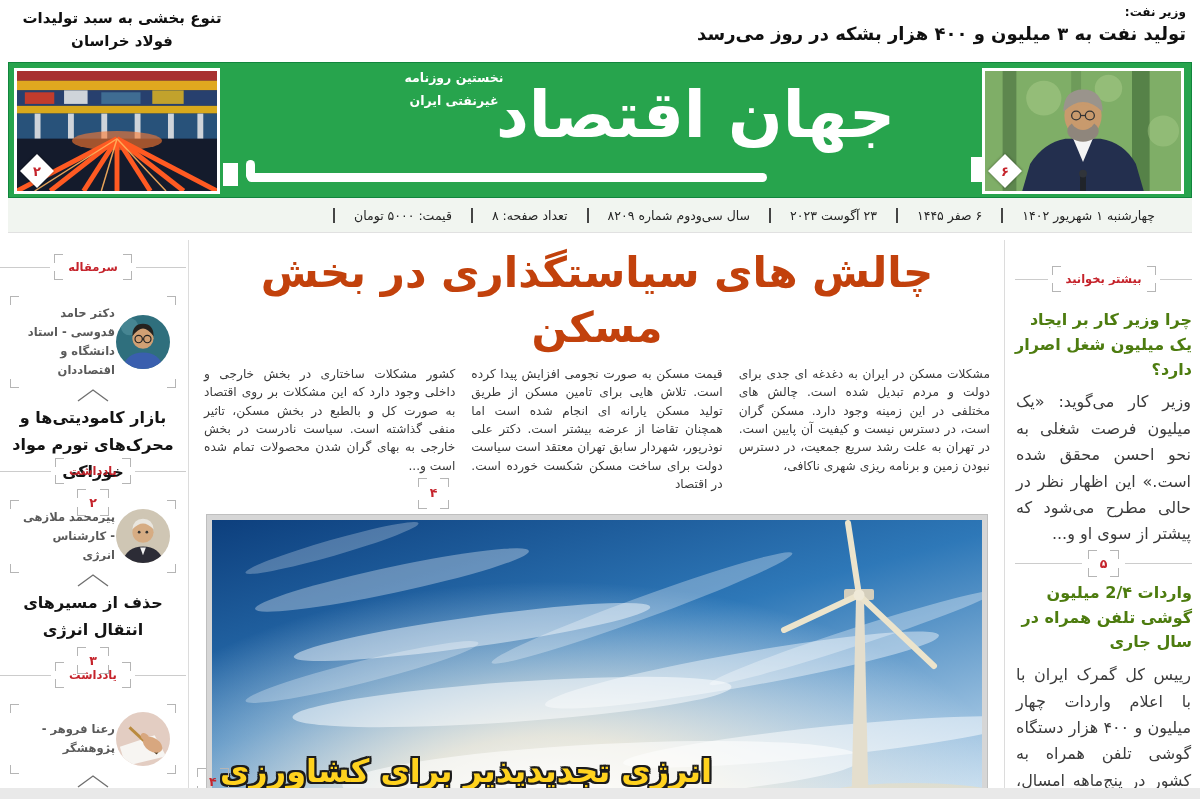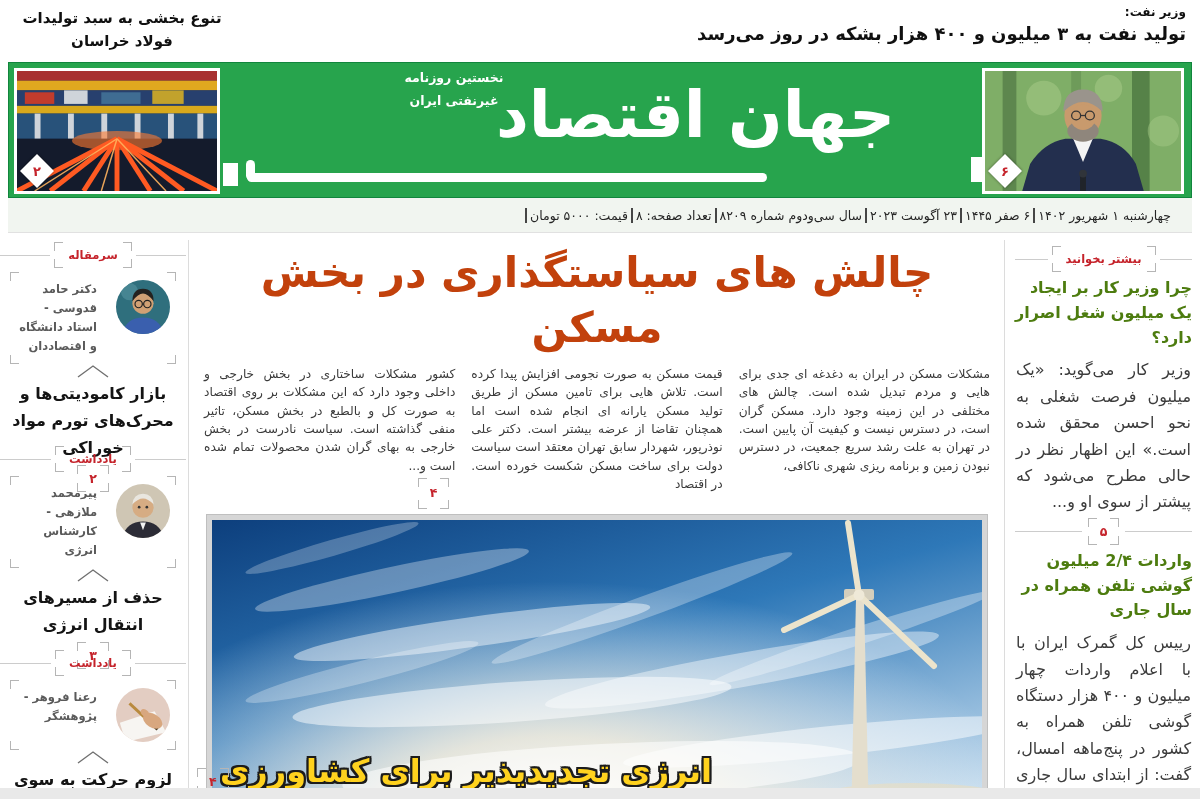--- a/index.html
+++ b/index.html
@@ -28,55 +28,55 @@
         justify-content:center;color:#fff;font-size:64px;font-weight:bold;direction:rtl;}
   .swoosh{position:absolute;left:238px;top:110px;width:520px;height:9px;background:#fff;border-radius:5px;}
   .swoosh::before{content:"";position:absolute;left:-1px;top:-13px;width:9px;height:20px;background:#fff;border-radius:5px;}
   .tab{position:absolute;background:#fff;}
   .tab-l{left:214px;top:100px;width:15px;height:23px;}
   .tab-r{right:205px;top:94px;width:15px;height:25px;}
   
   .dateline{position:absolute;top:198px;left:8px;right:8px;height:35px;background:#f1f5f0;
             border-bottom:1px solid #e1e1e1;display:flex;direction:rtl;align-items:center;
             padding:0 18px;font-size:12.5px;color:#252525;box-sizing:border-box;}
-  .dl-item{padding:0 3px;white-space:nowrap;}
+  .dl-item{padding:0 19px;white-space:nowrap;}
   .dl-sep{width:2px;height:15px;background:#454545;flex:none;}
   
   .content{position:absolute;top:234px;left:0;right:0;bottom:0;}
   .vdiv{position:absolute;width:1px;top:6px;bottom:0;background:#dcdcdc;}
   .vd-l{left:188px;} .vd-r{right:195px;}
   
   .crop{background:
       linear-gradient(#b5b5b5,#b5b5b5) left   top    / 9px 1px,
       linear-gradient(#b5b5b5,#b5b5b5) left   top    / 1px 9px,
       linear-gradient(#b5b5b5,#b5b5b5) right  top    / 9px 1px,
       linear-gradient(#b5b5b5,#b5b5b5) right  top    / 1px 9px,
       linear-gradient(#b5b5b5,#b5b5b5) left   bottom / 9px 1px,
       linear-gradient(#b5b5b5,#b5b5b5) left   bottom / 1px 9px,
       linear-gradient(#b5b5b5,#b5b5b5) right  bottom / 9px 1px,
       linear-gradient(#b5b5b5,#b5b5b5) right  bottom / 1px 9px;
       background-repeat:no-repeat;}
   .hline{flex:1;height:1px;background:#cccccc;}
   .tagrow{display:flex;align-items:center;margin:8px 0 4px;}
-  .tag{color:#c5232b;font-size:11.5px;font-weight:bold;padding:6px 14px;margin:0 4px;
+  .tag{color:#c5232b;font-size:11.5px;font-weight:bold;padding:6px 14px;margin:12px 4px;
        direction:rtl;white-space:nowrap;}
   .pgrow{display:flex;align-items:center;justify-content:center;margin:2px 0 4px;}
   .pg{color:#c5232b;font-size:12.5px;font-weight:bold;padding:6px 12px;margin:0 6px;}
   
   .sb-left{position:absolute;left:0;top:0;width:186px;bottom:0;}
   .lb{height:196px;}
-  .author{display:flex;direction:rtl;align-items:flex-start;gap:19px;margin:4px 10px 0;padding:8px 6px;}
+  .author{display:flex;direction:rtl;align-items:center;gap:1px;margin:4px 10px 0;padding:8px 6px;}
   .avatar{width:54px;height:54px;border-radius:50%;overflow:hidden;flex:none;}
   .avatar svg{display:block;width:100%;height:100%;}
   .aname{flex:1;color:#5a5a5a;font-size:11.5px;font-weight:bold;text-align:right;line-height:1.65;direction:rtl;}
   .chev{display:flex;justify-content:center;margin:0 0 2px;}
   .lhead{margin:2px 6px 4px;text-align:center;font-size:16px;line-height:1.7;color:#141414;
          direction:rtl;font-weight:bold;}
   
-  .sb-right{position:absolute;right:0;top:4px;width:193px;bottom:0;padding:0 8px;box-sizing:border-box;}
+  .sb-right{position:absolute;right:0;top:12px;width:193px;bottom:0;padding:0 8px;box-sizing:border-box;}
   .rhead{font-weight:bold;font-size:16px;line-height:1.55;color:#4d7c0f;
          direction:rtl;margin:4px 0 7px;}
   .rbody{font-size:16px;line-height:1.65;color:#3c3c3c;text-align:justify;direction:rtl;margin:0 1px;}
   
   .center{position:absolute;left:190px;right:196px;top:0;bottom:0;}
   .main-headline{margin:12px 10px 0;text-align:center;font-size:42px;font-weight:bold;color:#c2410c;
                  direction:rtl;line-height:1.3;}
   .cols{display:flex;direction:rtl;gap:16px;padding:10px 14px 0;}
   .col{flex:1;font-size:12.2px;line-height:1.5;color:#3a3a3a;text-align:justify;direction:rtl;}
   .col .pg{display:inline-block;margin-top:3px;}
@@ -328,21 +328,21 @@
 
       <div>
         <div class="rhead">تداوم روند رشد ۳۰ درصدی صادرات ایران به روسیه</div>
 
       </div>
     </div>
 
     <div class="center">
       <div class="main-headline">چالش های سیاستگذاری در بخش مسکن</div>
       <div class="cols">
-        <div class="col">مشکلات مسکن در ایران به دغدغه ای جدی برای هایی و مردم تبدیل شده است. چالش های مختلفی در این زمینه وجود دارد. مسکن گران است، در دسترس نیست و کیفیت آن پایین است. در تهران به علت رشد سریع جمعیت، در دسترس نبودن زمین و برنامه ریزی شهری ناکافی،</div>
+        <div class="col">مشکلات مسکن در ایران به دغدغه ای جدی برای دولت و مردم تبدیل شده است. چالش های مختلفی در این زمینه وجود دارد. مسکن گران است، در دسترس نیست و کیفیت آن پایین است. در تهران به علت رشد سریع جمعیت، در دسترس نبودن زمین و برنامه ریزی شهری ناکافی،</div>
         <div class="col">قیمت مسکن به صورت نجومی افزایش پیدا کرده است. تلاش هایی برای تامین مسکن از طریق تولید مسکن یارانه ای انجام شده است اما همچنان تقاضا از عرضه بیشتر است. دکتر علی نوذرپور، شهردار سابق تهران معتقد است سیاست دولت برای ساخت مسکن شکست خورده است. در اقتصاد</div>
         <div class="col">
           <span>کشور مشکلات ساختاری در بخش خارجی و داخلی وجود دارد که این مشکلات بر روی اقتصاد به صورت کل و بالطبع در بخش مسکن، تاثیر منفی گذاشته است. سیاست نادرست در بخش خارجی به بهای گران شدن محصولات تمام شده است و...</span>
           <br>
           <span class="pg crop">۴</span>
         </div>
       </div>
 
       <div class="mainphoto">
         <svg viewBox="0 0 770 385" preserveAspectRatio="none">

